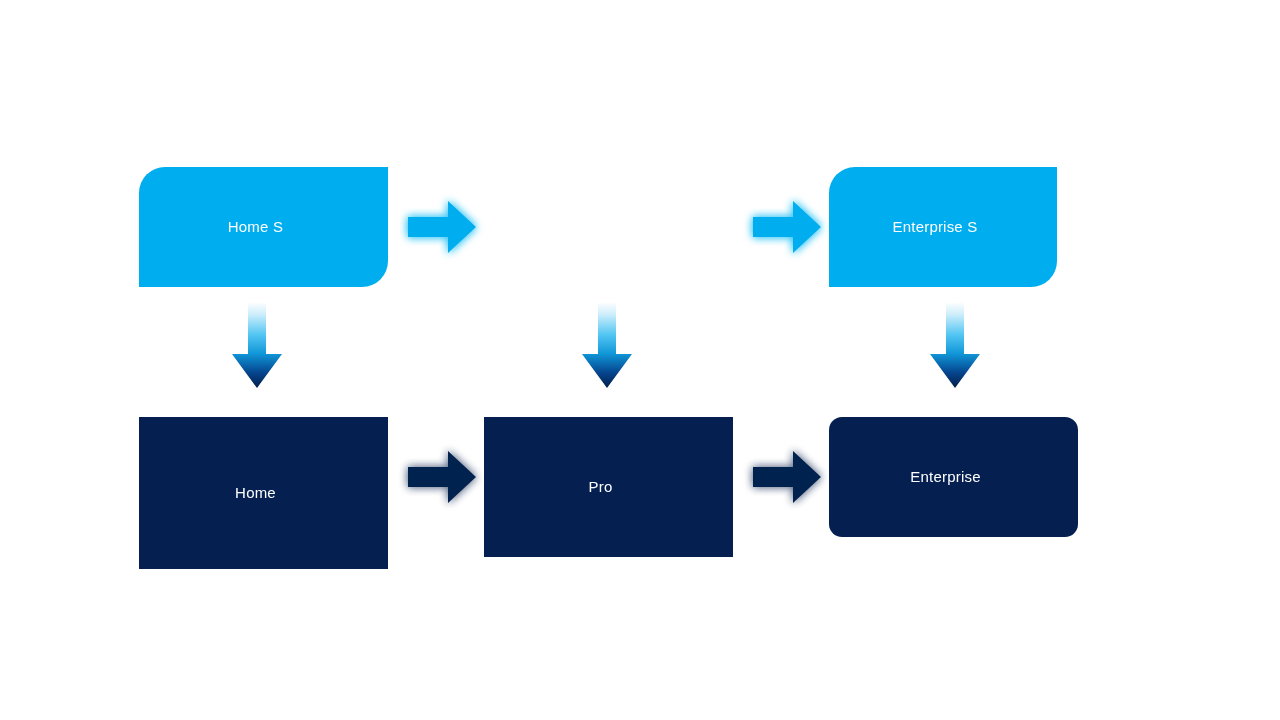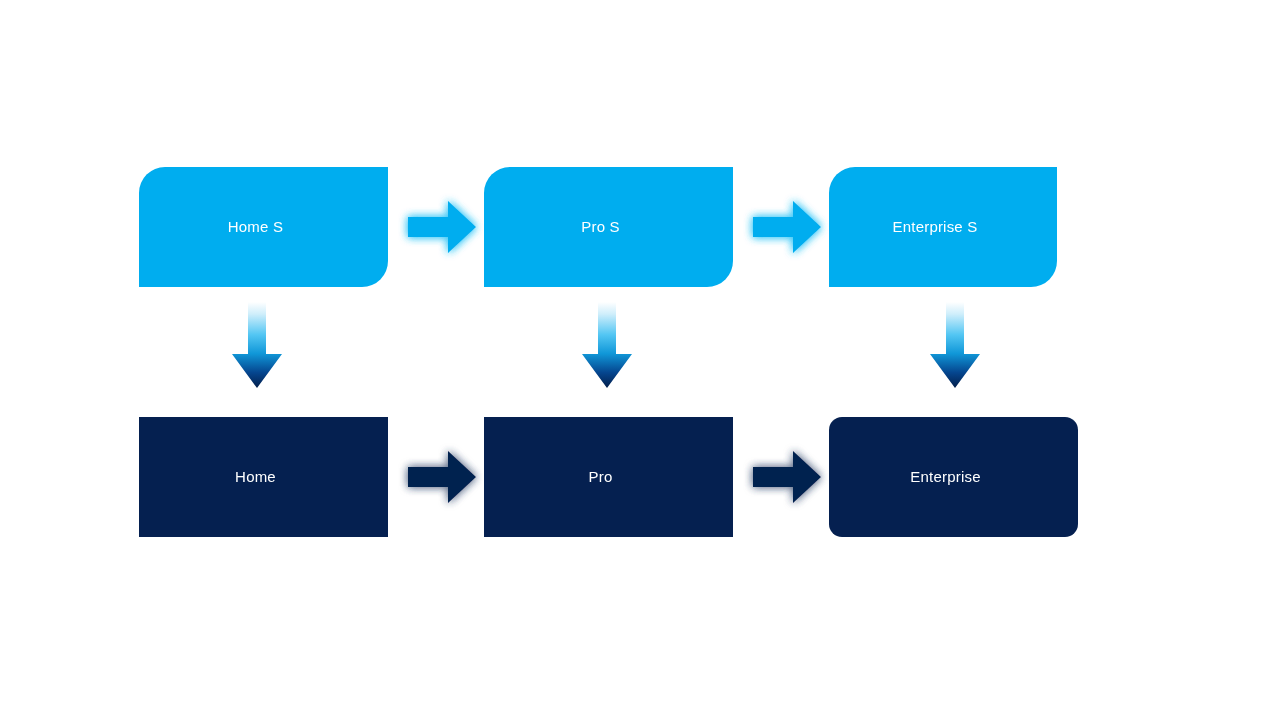--- a/index.html
+++ b/index.html
@@ -62,22 +62,22 @@
     position: absolute;
   }
   .arrow svg { display: block; overflow: visible; }
 
   
   #node-home-s       { left: 139px; top: 167px; width: 249px; height: 120px; }
   #node-pro-s        { left: 484px; top: 167px; width: 249px; height: 120px; }
   #node-enterprise-s { left: 829px; top: 167px; width: 228px; height: 120px; }
 
   
-  #node-home       { left: 139px; top: 417px; width: 249px; height: 120px; }
-  #node-pro        { left: 484px; top: 417px; width: 249px; height: 120px; }
+  #node-home       { left: 139px; top: 417px; width: 249px; height: 152px; }
+  #node-pro        { left: 484px; top: 417px; width: 249px; height: 140px; }
   #node-enterprise { left: 829px; top: 417px; width: 249px; height: 120px; border-radius: 13px; }
 
   
   #arrow-h-top-1    { left: 406px; top: 198px; }
   #arrow-h-top-2    { left: 751px; top: 198px; }
   #arrow-h-bottom-1 { left: 406px; top: 448px; }
   #arrow-h-bottom-2 { left: 751px; top: 448px; }
 
   
   #arrow-v-1 { left: 231px; top: 302px; }
@@ -121,23 +121,20 @@
           <feMergeNode in="SourceGraphic"></feMergeNode>
         </feMerge>
       </filter>
     </defs>
   </svg>
 
   <div class="node tier-top" id="node-home-s" style="background: rgb(0, 173, 239);">
     <span class="node-label" style="color: rgb(255, 255, 255);">Home S</span>
   </div>
 
-  <div class="node tier-top" id="node-pro-s" style="background: rgb(0, 173, 239);">
-    <span class="node-label" style="color: rgb(255, 255, 255);">Pro S</span>
-  </div>
 
   <div class="node tier-top" id="node-enterprise-s" style="background: rgb(0, 173, 239);">
     <span class="node-label" style="color: rgb(255, 255, 255);">Enterprise S</span>
   </div>
 
   <div class="node tier-bottom" id="node-home" style="background: rgb(5, 32, 80);">
     <span class="node-label" style="color: rgb(255, 255, 255);">Home</span>
   </div>
 
   <div class="node tier-bottom" id="node-pro" style="background: rgb(5, 32, 80);">

